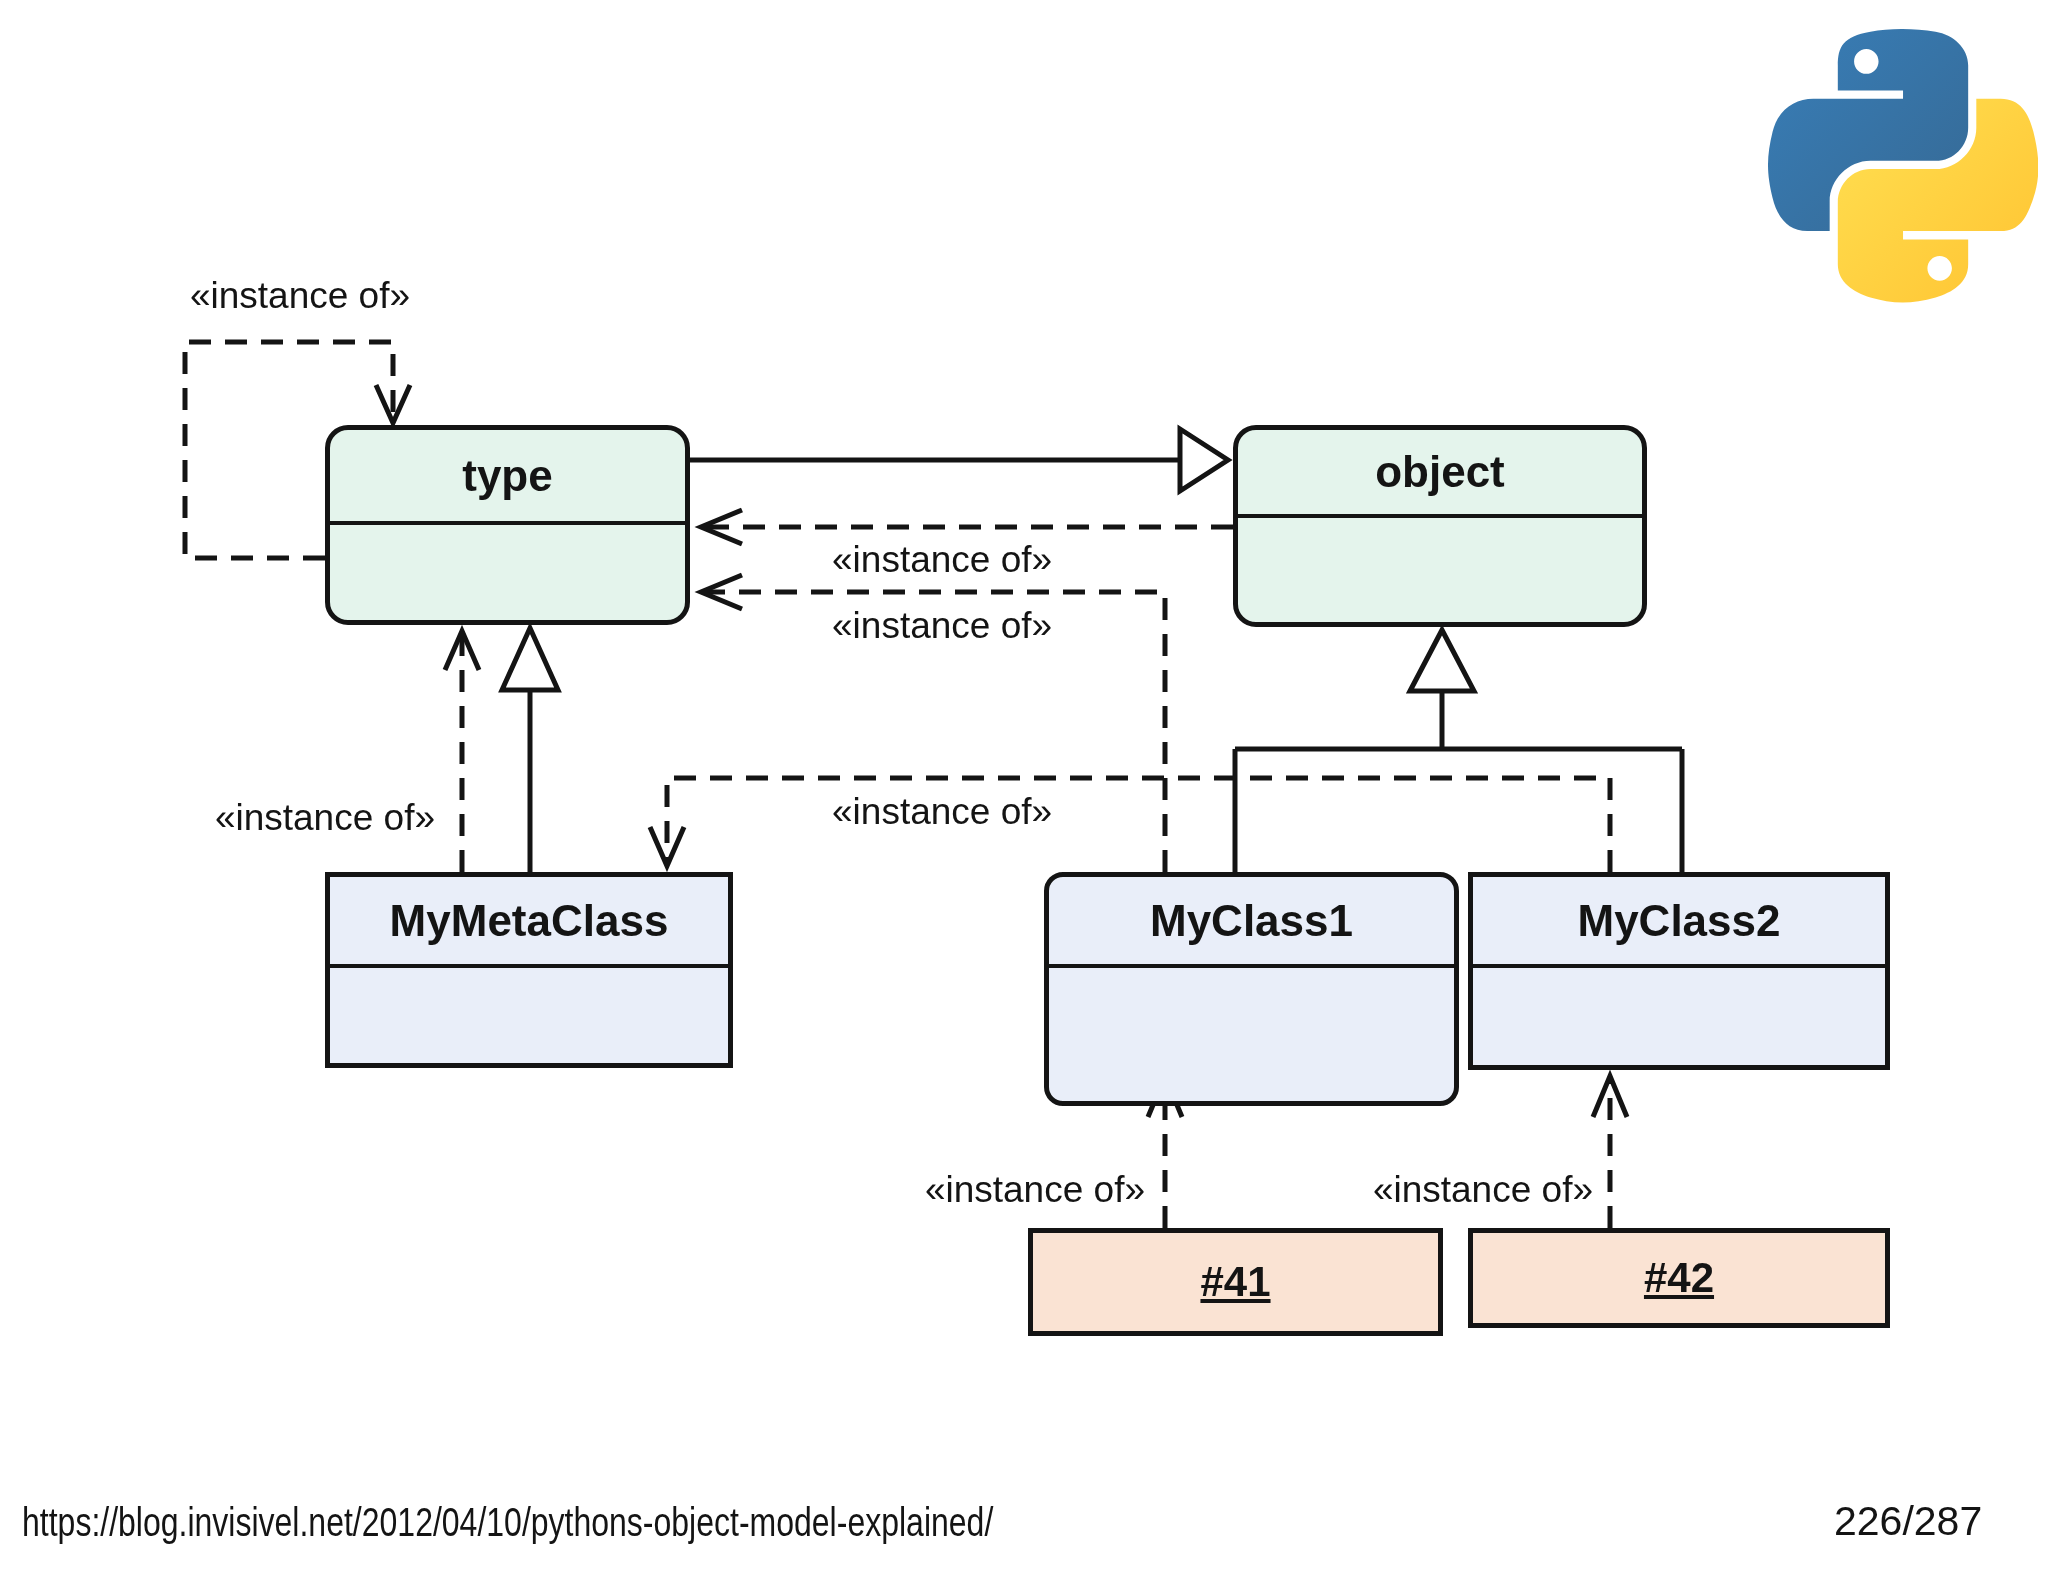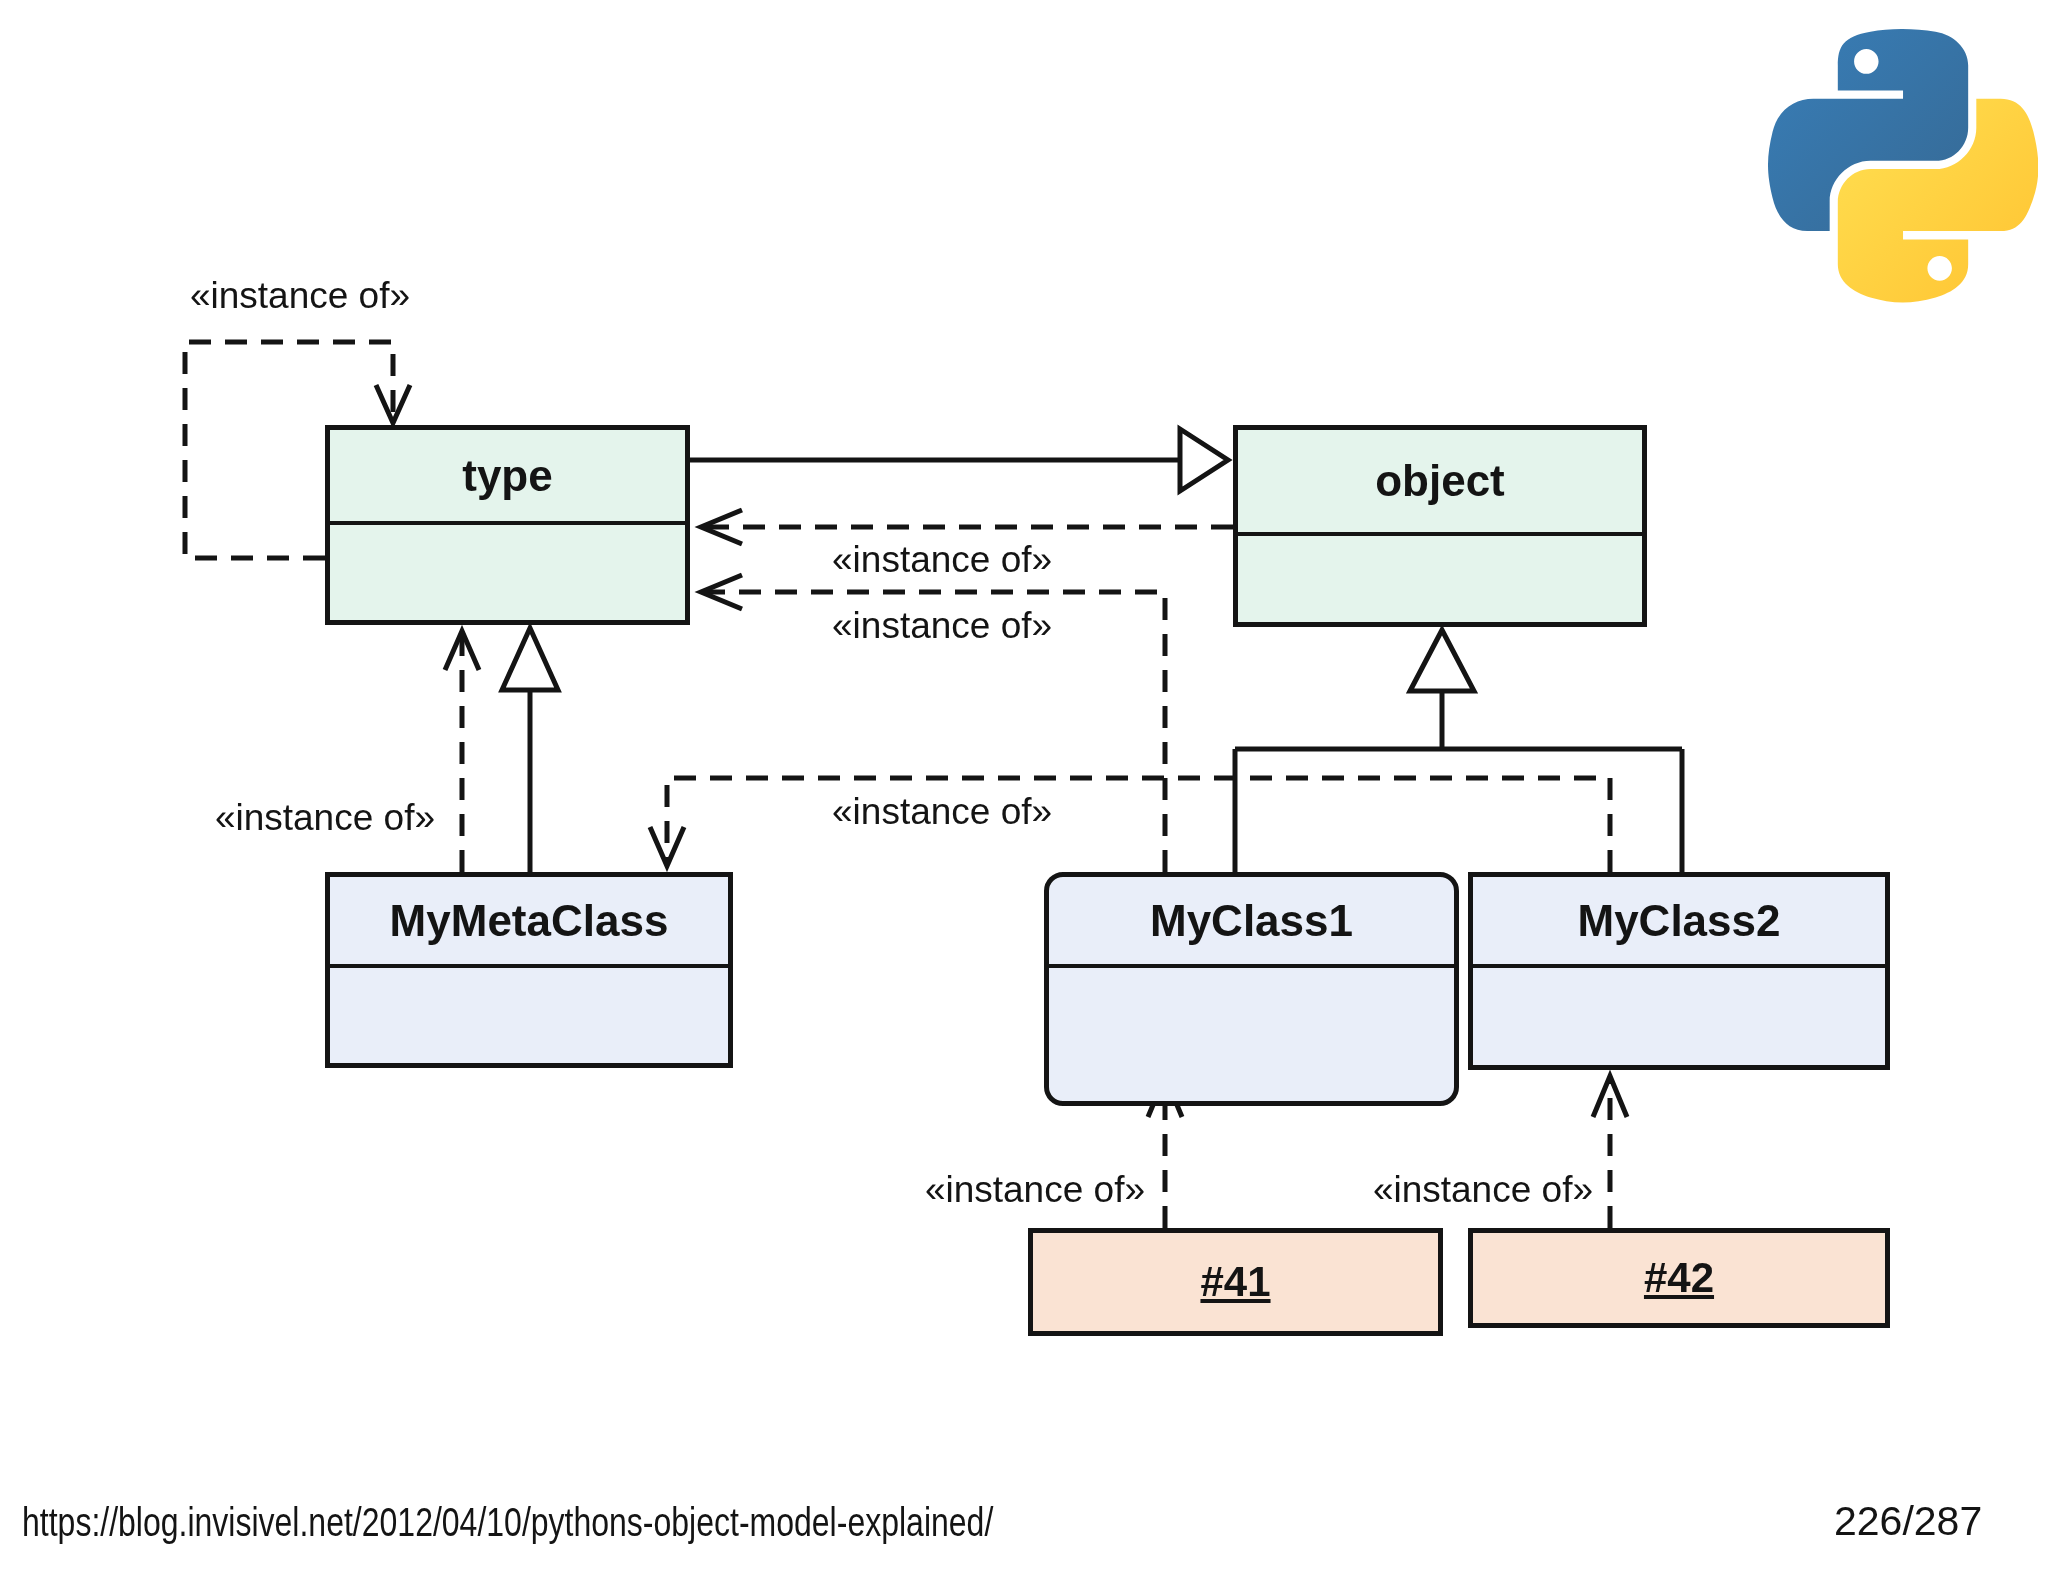--- a/index.html
+++ b/index.html
@@ -8,21 +8,21 @@
     font-family:"Liberation Sans","DejaVu Sans",sans-serif;color:#141414;
   }
   .wires{position:absolute;left:0;top:0;z-index:1;}
   .s{stroke:var(--line,#141414);stroke-width:5;fill:none;stroke-linecap:butt;stroke-linejoin:miter;}
   .d{stroke-dasharray:22 14;}
   .tri{fill:#ffffff;stroke:var(--line,#141414);stroke-width:5;stroke-linejoin:miter;}
   .uml-box{
     position:absolute;z-index:2;box-sizing:border-box;
     border:5px solid var(--line,#141414);display:flex;flex-direction:column;
   }
-  .builtin{background:var(--box-builtin-fill,#e4f4ec);}
+  .builtin{background:var(--box-builtin-fill,#e4f4ec);border-radius:23px;}
   .user{background:var(--box-user-fill,#e9eef9);}
   .inst{background:var(--box-instance-fill,#fae3d3);}
   .uml-title{
     box-sizing:border-box;border-bottom:4px solid var(--line,#141414);
     display:flex;align-items:center;justify-content:center;
     font-weight:bold;font-size:44px;
   }
   .uml-body{flex:1;}
   .inst-title{
     flex:1;display:flex;align-items:center;justify-content:center;
@@ -98,21 +98,21 @@
       <polyline class="s" points="1593,1117 1610,1076 1627,1117"></polyline>
     </g>
   </svg>
 
   <div class="uml-box builtin" style="left:325px;top:425px;width:365px;height:200px;">
     <div class="uml-title" style="height:95px;">type</div>
     <div class="uml-body"></div>
   </div>
 
   <div class="uml-box builtin" style="left:1233px;top:425px;width:414px;height:202px;">
-    <div class="uml-title" style="height:106px;">object</div>
+    <div class="uml-title" style="height:88px;">object</div>
     <div class="uml-body"></div>
   </div>
 
   <div class="uml-box user" style="left:325px;top:872px;width:408px;height:196px;">
     <div class="uml-title" style="height:91px;">MyMetaClass</div>
     <div class="uml-body"></div>
   </div>
 
   <div class="uml-box user" style="left:1044px;top:872px;width:415px;height:234px;border-radius:19px;">
     <div class="uml-title" style="height:91px;">MyClass1</div>

